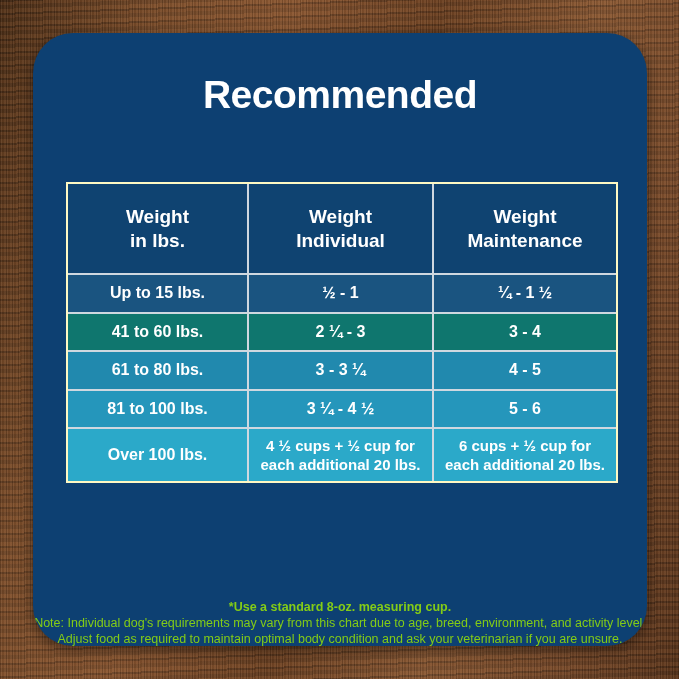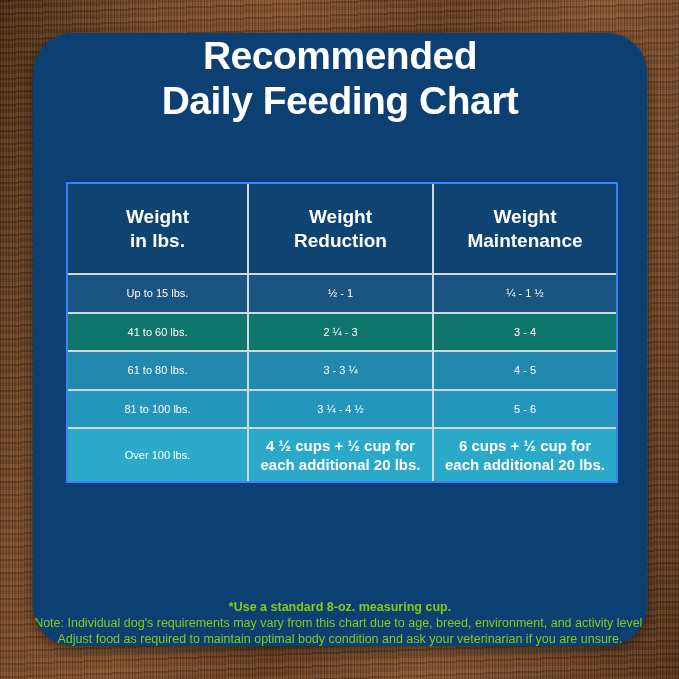--- a/index.html
+++ b/index.html
@@ -61,35 +61,36 @@
   }
 
   
   #card-title {
     text-align:center;
     color:#ffffff;
     font-weight:bold;
     font-size:39px;
     line-height:45px;
     letter-spacing:-0.5px;
+    padding-top:39px;
   }
   #card-title .title-line { display:block; white-space:nowrap; }
 
   
   #feeding-table-wrap {
     position:absolute;
     left:33px; top:149px;
     width:548px;
   }
   table#feeding-table {
     width:548px;
     border-collapse:separate;
     border-spacing:0;
     table-layout:fixed;
-    border:2px solid #3b82f6;
+    border:2px solid #fef9c3;
   }
   table#feeding-table col.col-weight      { width:181px; }
   table#feeding-table col.col-reduction   { width:185px; }
   table#feeding-table col.col-maintenance { width:182px; }
 
   table#feeding-table th,
   table#feeding-table td {
     border-right:2px solid #cfd8e0;
     border-bottom:2px solid #cfd8e0;
     text-align:center;
@@ -106,22 +107,22 @@
     font-size:19px;
     font-weight:bold;
     line-height:24px;
     height:91px;
     padding:6px 4px;
   }
   #table-head-row th .hdr-line { display:block; }
 
   
   tbody tr td {
-    font-size:11px;
-    font-weight:normal;
+    font-size:16px;
+    font-weight:bold;
     height:38.5px;
     padding:2px 4px;
     white-space:nowrap;
   }
   tbody tr.row-0 td { background:#1a5480; }
   tbody tr.row-1 td { background:#1c618d; }
   tbody tr.row-2 td { background:#1d6e99; }
   tbody tr.row-3 td { background:#0f766e; }
   tbody tr.row-4 td { background:#2189ae; }
   tbody tr.row-5 td { background:#2596bb;margin-top:32px; }
@@ -157,39 +158,38 @@
 </style>
 </head>
 <body>
 
 <div id="wood-background">
 
   <div id="feeding-card">
 
     <div id="card-title">
       <span class="title-line">Recommended</span>
-      <span class="title-line">Daily Feeding Chart</span>
     </div>
 
     <div id="feeding-table-wrap">
       <table id="feeding-table">
         <colgroup>
           <col class="col-weight">
           <col class="col-reduction">
           <col class="col-maintenance">
         </colgroup>
         <thead>
           <tr id="table-head-row">
             <th>
               <span class="hdr-line">Weight</span>
               <span class="hdr-line">in lbs.</span>
             </th>
             <th>
               <span class="hdr-line">Weight</span>
-              <span class="hdr-line">Reduction</span>
+              <span class="hdr-line">Individual</span>
             </th>
             <th>
               <span class="hdr-line">Weight</span>
               <span class="hdr-line">Maintenance</span>
             </th>
           </tr>
         </thead>
         <tbody>
 
           <tr class="row-0">

